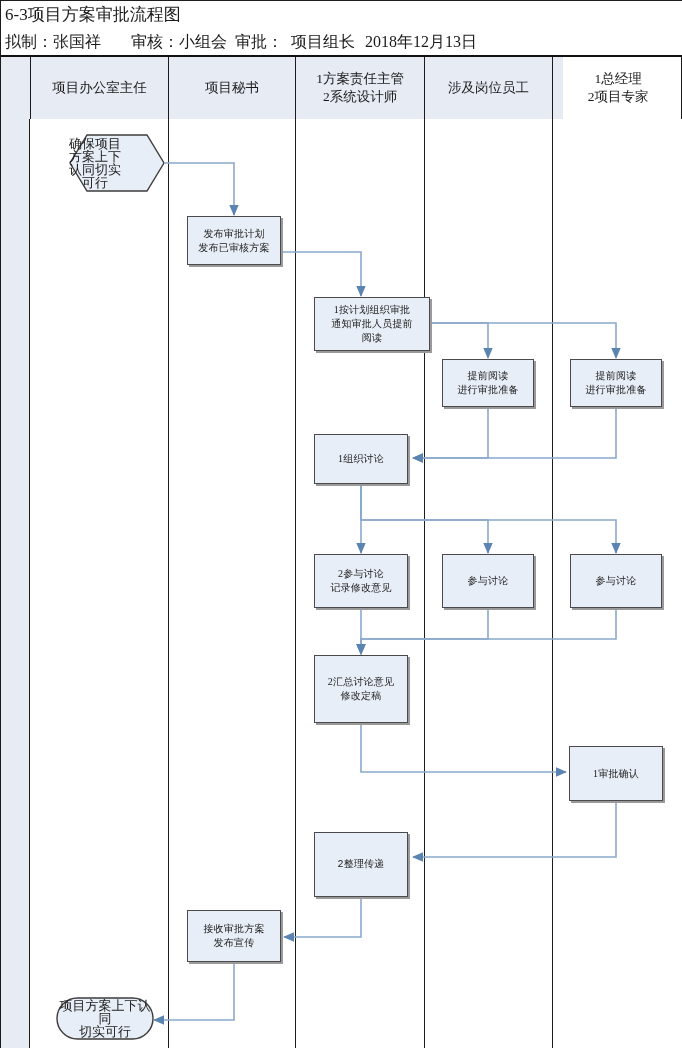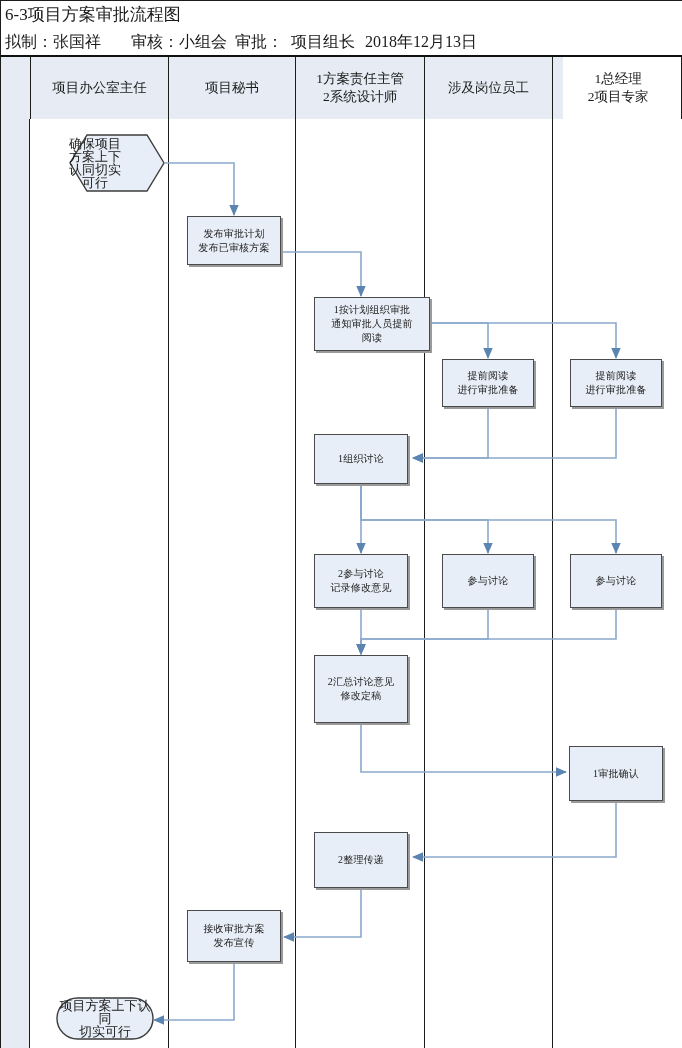--- a/index.html
+++ b/index.html
@@ -298,21 +298,21 @@
       <div>修改定稿</div>
     </div>
   </div>
 
   <div class="node" style="left:568px; top:745px; width:94px; height:55px;">
     <div class="lines">
       <div>1审批确认</div>
     </div>
   </div>
 
-  <div class="node" style="left:313px; top:831px; width:94px; height:56px;">
+  <div class="node" style="left:313px; top:831px; width:94px; height:65px;font-family:Liberation Mono, monospace;">
     <div class="lines">
       <div>2整理传递</div>
     </div>
   </div>
 
   <div class="node" style="left:186px; top:909px; width:94px; height:52px;">
     <div class="lines">
       <div>接收审批方案</div>
       <div>发布宣传</div>
     </div>

